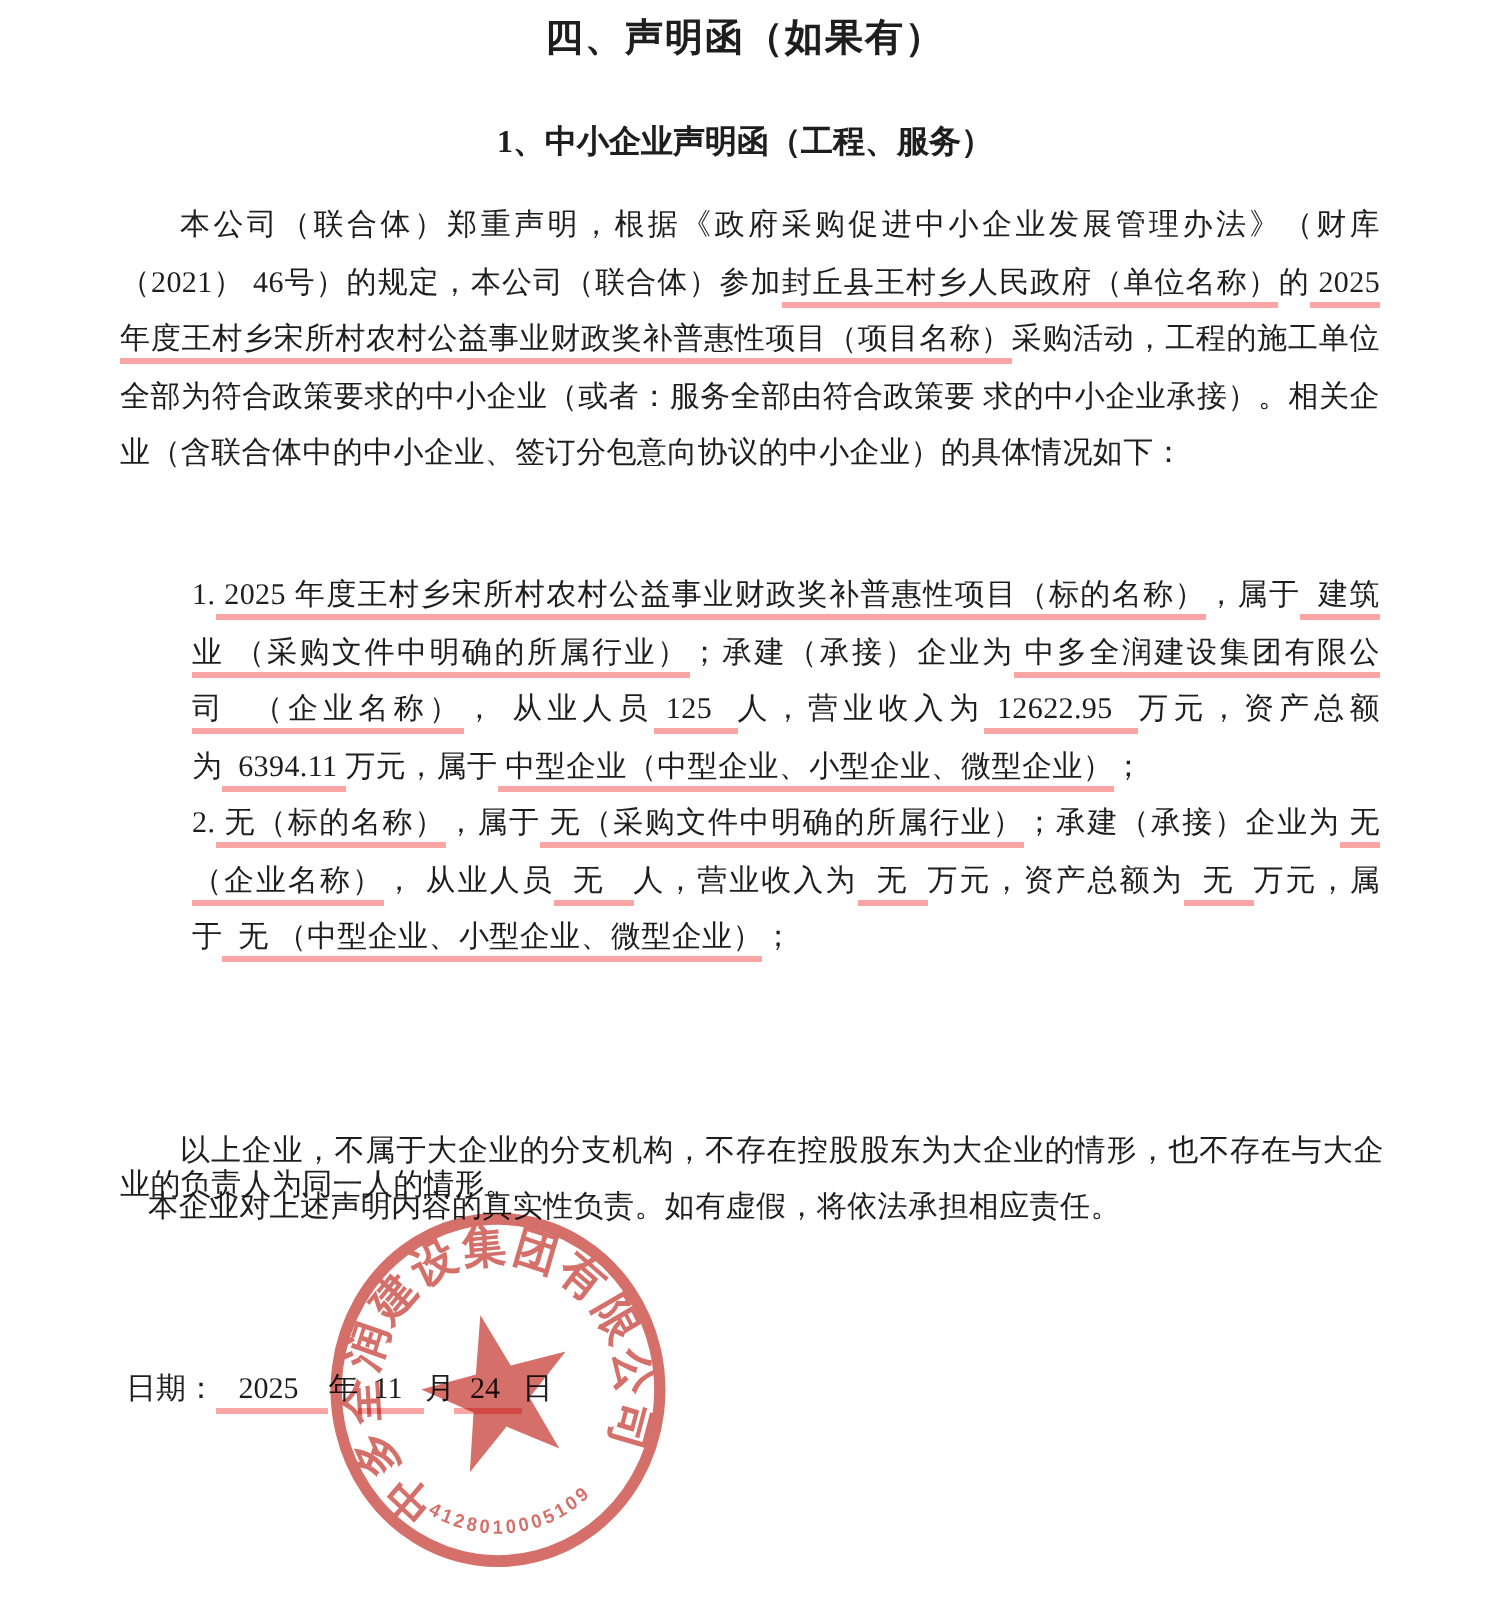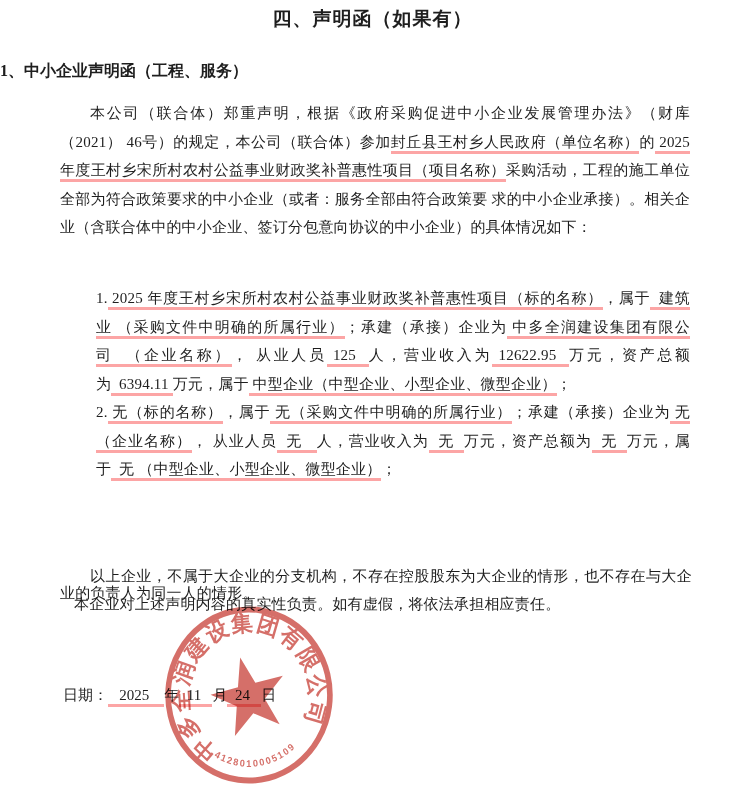--- a/index.html
+++ b/index.html
@@ -13,21 +13,21 @@
   }
   .abs { position: absolute; }
   .title {
     top: 6px; left: 0; width: 745px;
     text-align: center;
     font-size: 19px; font-weight: bold;
     letter-spacing: 1px;
   }
   .subtitle {
     top: 61px; left: 0; width: 745px;
-    text-align: left;
+    text-align: center;
     font-size: 16px; font-weight: bold; font-family: Liberation Serif, serif;
   }
   .body-text {
     font-size: 15px;
     line-height: 28.5px;
     text-align: justify;
     letter-spacing: 0.2px;
   }
   p { margin: 0; }
   .para-intro { top: 99px; left: 60px; width: 630px; text-indent: 2em; }

